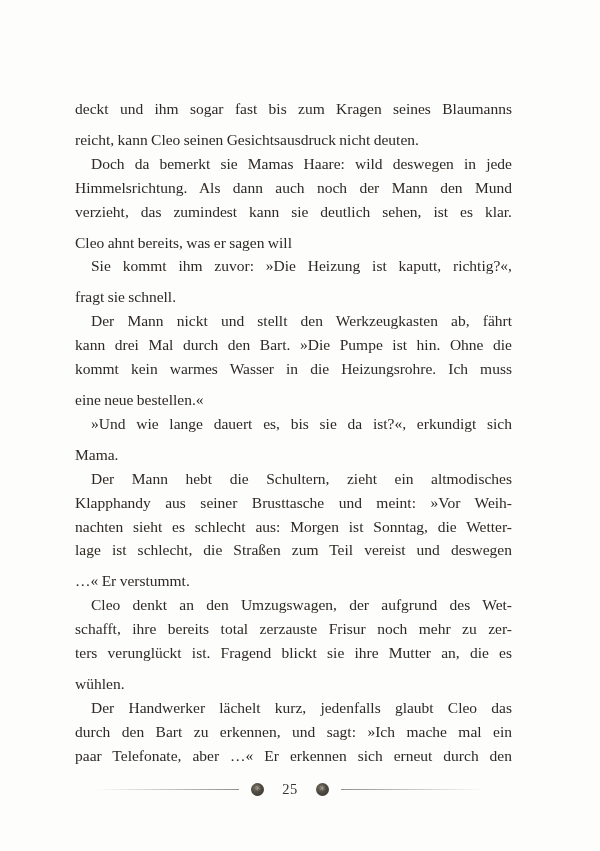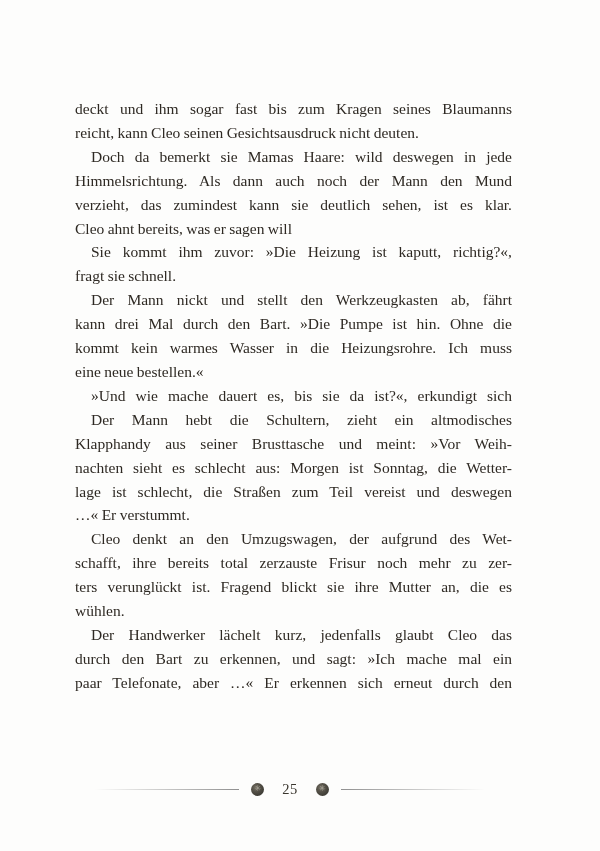--- a/index.html
+++ b/index.html
@@ -18,21 +18,21 @@
   .text-block {
     position: absolute;
     left: 75px; top: 97px; width: 437px;
     color: #2e2923;
     font-size: 15.5px;
     line-height: 23.9px;
     word-spacing: -0.5px;
   }
   .ln { min-height: 23.9px; }
   .ln.j { text-align: justify; text-align-last: justify; }
-  .ln.e { text-align: left; text-align-last: left; }
+  .ln.e { text-align: left; text-align-last: left; margin-top: 7px; }
   .ln.ind { text-indent: 16px; }
   .footer {
     position: absolute;
     left: 95px; top: 779px; width: 390px; height: 20px;
     display: flex; align-items: center;
   }
   .rule { flex: 1 1 auto; height: 1px; }
   .rule.left  { background: linear-gradient(to right, rgba(168,168,168,0), rgba(138,138,138,0.95)); }
   .rule.right { background: linear-gradient(to left,  rgba(168,168,168,0), rgba(138,138,138,0.95)); }
   .orn {
@@ -82,21 +82,22 @@
     </div>
 
     <div class="para">
       <div class="ln j ind">Der Mann nickt und stellt den Werkzeugkasten ab, fährt</div>
       <div class="ln j">kann drei Mal durch den Bart. »Die Pumpe ist hin. Ohne die</div>
       <div class="ln j">kommt kein warmes Wasser in die Heizungsrohre. Ich muss</div>
       <div class="ln e">eine neue bestellen.«</div>
     </div>
 
     <div class="para">
-      <div class="ln j ind">»Und wie mache dauert es, bis sie da ist?«, erkundigt sich</div>
+      <div class="ln j ind">»Und wie lange dauert es, bis sie da ist?«, erkundigt sich</div>
+      <div class="ln e">Mama.</div>
     </div>
 
     <div class="para">
       <div class="ln j ind">Der Mann hebt die Schultern, zieht ein altmodisches</div>
       <div class="ln j">Klapphandy aus seiner Brusttasche und meint: »Vor Weih-</div>
       <div class="ln j">nachten sieht es schlecht aus: Morgen ist Sonntag, die Wetter-</div>
       <div class="ln j">lage ist schlecht, die Straßen zum Teil vereist und deswegen</div>
       <div class="ln e">…« Er verstummt.</div>
     </div>
 

